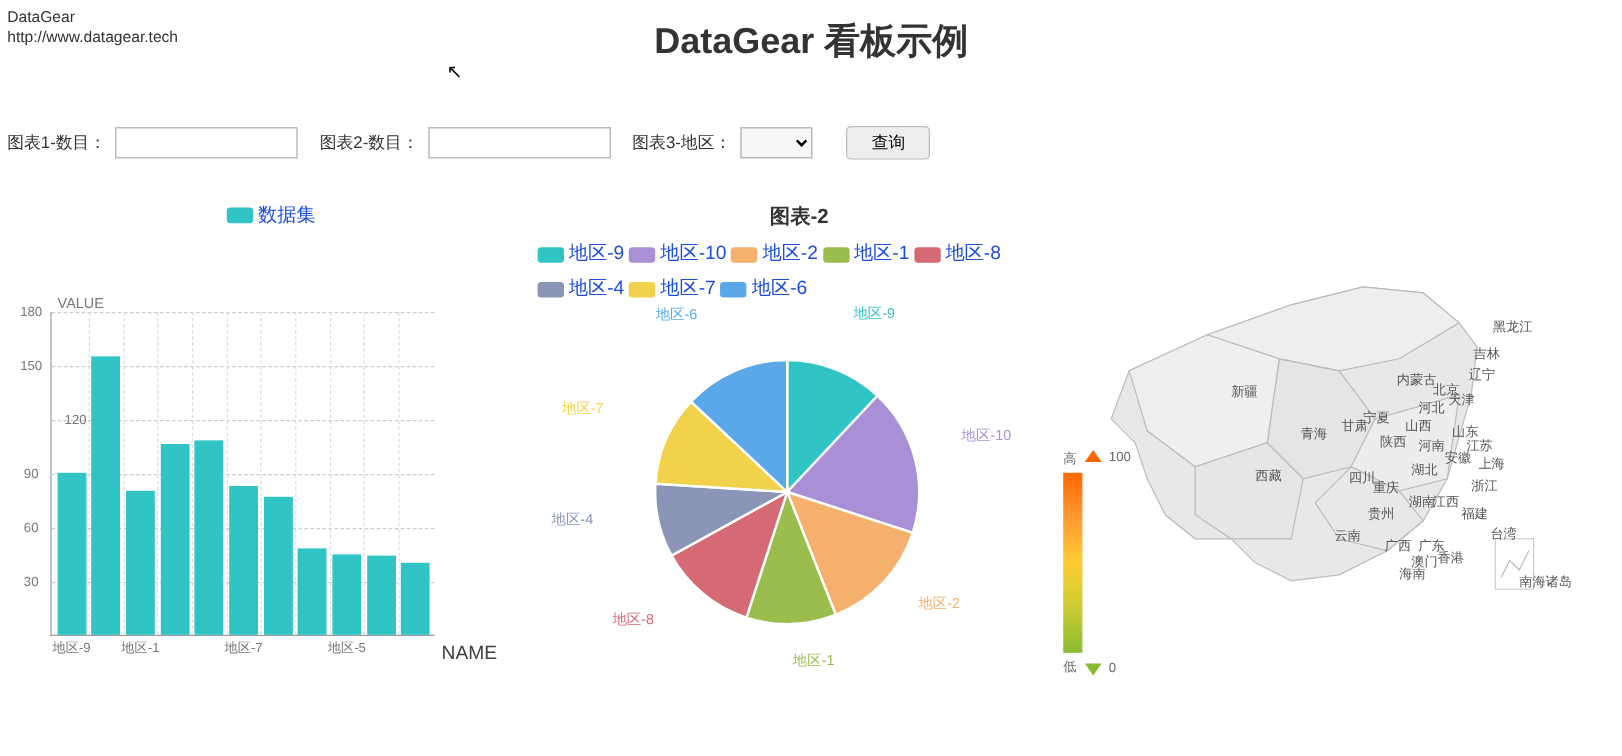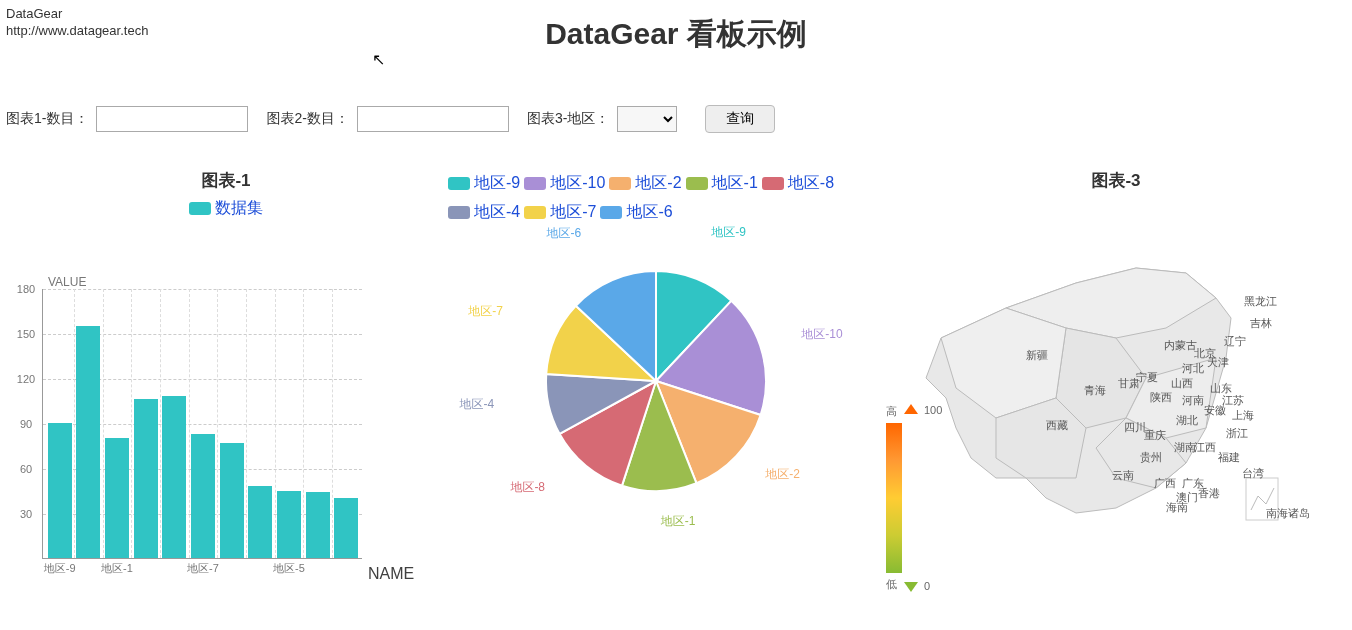--- a/index.html
+++ b/index.html
@@ -68,39 +68,38 @@
   <label class="lbl2">图表2-数目：</label>
   <input class="txt" type="text" value="" style="">
   <label class="lbl3">图表3-地区：</label>
   <select class="sel"><option></option></select>
   <button class="btn">查询</button>
 </div>
 
 <div class="charts">
 
   <div class="panel">
-    <div class="panel-title">图表-1</div>
     <div class="legend-center">
       <span class="legend-dot">
           <i style="background:#30c4c4"></i>
           <span>数据集</span>
         </span>
     </div>
     <div class="bar-wrap">
       <div class="y-title">VALUE</div>
       <div class="x-title">NAME</div>
       <div class="plot" id="barplot">
           <div class="grid-h" style="top: 225px;"></div>
           <div class="ytick" style="top: 219px;">30</div>
           <div class="grid-h" style="top: 180px;"></div>
           <div class="ytick" style="top: 174px;">60</div>
           <div class="grid-h" style="top: 135px;"></div>
           <div class="ytick" style="top: 129px;">90</div>
           <div class="grid-h" style="top: 90px;"></div>
-          <div class="ytick" style="top: 84px;">120</div>
+          <div class="ytick" style="top: 84px; margin-left: 37px;">120</div>
           <div class="grid-h" style="top: 45px;"></div>
           <div class="ytick" style="top: 39px;">150</div>
           <div class="grid-h" style="top: 0px;"></div>
           <div class="ytick" style="top: -6px;">180</div>
           <div class="bar" style="left: 4.66667px; height: 135px;"></div>
           <div class="bar" style="left: 33.3333px; height: 232.5px;"></div>
           <div class="vline" style="left: 31px;"></div>
           <div class="bar" style="left: 62px; height: 120px;"></div>
           <div class="vline" style="left: 59.6667px;"></div>
           <div class="bar" style="left: 90.6667px; height: 159px;"></div>
@@ -121,20 +120,21 @@
           <div class="vline" style="left: 289px;"></div>
           <div class="xtick" style="left: -15.3333px;">地区-9</div>
           <div class="xtick" style="left: 42px;">地区-1</div>
           <div class="xtick" style="left: 128px;">地区-7</div>
           <div class="xtick" style="left: 214px;">地区-5</div>
         </div>
     </div>
   </div>
 
   <div class="panel">
+    <div class="panel-title">图表-2</div>
     <div class="pie-wrap">
       <div class="pie-legend" id="pielegend"><span class="legend-dot"><i style="background:#30c4c4"></i>地区-9</span><span class="legend-dot"><i style="background:#a98fd6"></i>地区-10</span><span class="legend-dot"><i style="background:#f5b06e"></i>地区-2</span><span class="legend-dot"><i style="background:#9bbd4e"></i>地区-1</span><span class="legend-dot"><i style="background:#d66a74"></i>地区-8</span><br><span class="legend-dot"><i style="background:#8a95b8"></i>地区-4</span><span class="legend-dot"><i style="background:#f2d24a"></i>地区-7</span><span class="legend-dot"><i style="background:#5aa8e8"></i>地区-6</span></div>
       <svg class="pie" id="piesvg" width="260" height="260" viewBox="-130 -130 260 260">
           <path d="M 0 0 L 6.735557395310443e-15 -110 A 110 110 0 0 1 75.30018165215574 -80.18654901635527 Z" fill="#30c4c4" stroke="#fff" stroke-width="2"></path>
           <path d="M 0 0 L 75.30018165215574 -80.18654901635527 A 110 110 0 0 1 104.6162167924669 33.9918693812442 Z" fill="#a98fd6" stroke="#fff" stroke-width="2"></path>
           <path d="M 0 0 L 104.6162167924669 33.9918693812442 A 110 110 0 0 1 40.49370079531457 102.27541344770766 Z" fill="#f5b06e" stroke="#fff" stroke-width="2"></path>
           <path d="M 0 0 L 40.49370079531457 102.27541344770766 A 110 110 0 0 1 -33.99186938124421 104.6162167924669 Z" fill="#9bbd4e" stroke="#fff" stroke-width="2"></path>
           <path d="M 0 0 L -33.99186938124421 104.6162167924669 A 110 110 0 0 1 -96.39373480482497 52.99290415118872 Z" fill="#d66a74" stroke="#fff" stroke-width="2"></path>
           <path d="M 0 0 L -96.39373480482497 52.99290415118872 A 110 110 0 0 1 -109.78294012710987 -6.9069571482244685 Z" fill="#8a95b8" stroke="#fff" stroke-width="2"></path>
           <path d="M 0 0 L -109.78294012710987 -6.9069571482244685 A 110 110 0 0 1 -80.1865490163553 -75.30018165215573 Z" fill="#f2d24a" stroke="#fff" stroke-width="2"></path>
@@ -147,36 +147,35 @@
           <div class="pie-lbl" style="color: rgb(155, 189, 78); left: 214.712px; top: 343.926px;">地区-1</div>
           <div class="pie-lbl" style="color: rgb(214, 106, 116); left: 64.3864px; top: 309.577px;">地区-8</div>
           <div class="pie-lbl" style="color: rgb(138, 149, 184); left: 13.6125px; top: 226.721px;">地区-4</div>
           <div class="pie-lbl" style="color: rgb(242, 210, 74); left: 22.3368px; top: 134.428px;">地区-7</div>
           <div class="pie-lbl" style="color: rgb(90, 168, 232); left: 100.428px; top: 56.3368px;">地区-6</div>
         </div>
     </div>
   </div>
 
   <div class="panel">
-    <div class="panel-title">图表-3</div>
     <div class="map-wrap">
       <svg class="map" width="430" height="330" viewBox="0 0 430 330">
         <path d="M 60 170 L 40 150 L 55 110 L 120 80 L 190 55 L 250 40 L 300 45 L 330 70 L 345 90 L 340 130 L 330 165 L 320 200 L 300 235 L 270 260 L 230 280 L 190 285 L 160 270 L 140 250 L 110 250 L 85 230 L 70 200 Z" fill="#e8e8e8" stroke="#bbb" stroke-width="1"></path>
         <path d="M 120 80 L 190 55 L 250 40 L 300 45 L 330 70 L 280 100 L 230 110 L 180 100 Z" fill="#eee" stroke="#bbb"></path>
         <path d="M 180 100 L 230 110 L 260 150 L 240 190 L 200 200 L 170 170 Z" fill="#e5e5e5" stroke="#bbb"></path>
         <path d="M 260 150 L 330 130 L 320 200 L 280 210 L 240 190 Z" fill="#ededed" stroke="#bbb"></path>
         <path d="M 240 190 L 280 210 L 300 235 L 270 260 L 230 250 L 210 220 Z" fill="#e8e8e8" stroke="#bbb"></path>
         <path d="M 55 110 L 120 80 L 180 100 L 170 170 L 110 190 L 70 160 Z" fill="#efefef" stroke="#bbb"></path>
         <path d="M 110 190 L 170 170 L 200 200 L 190 250 L 140 250 L 110 230 Z" fill="#e6e6e6" stroke="#bbb"></path>
         <rect x="360" y="250" width="32" height="42" fill="none" stroke="#ccc"></rect>
         <path d="M 365 282 L 372 268 L 380 276 L 388 260" fill="none" stroke="#bbb"></path>
       </svg>
       <div id="maplabels">
           <div class="maplbl" style="left: 358px; top: 96px;">黑龙江</div>
-          <div class="maplbl" style="left: 364px; top: 118px;">吉林</div>
+          <div class="maplbl" style="left: 342px; top: 118px;">吉林</div>
           <div class="maplbl" style="left: 338px; top: 136px;">辽宁</div>
           <div class="maplbl" style="left: 278px; top: 140px;">内蒙古</div>
           <div class="maplbl" style="left: 308px; top: 148px;">北京</div>
           <div class="maplbl" style="left: 321px; top: 157px;">天津</div>
           <div class="maplbl" style="left: 296px; top: 163px;">河北</div>
           <div class="maplbl" style="left: 324px; top: 183px;">山东</div>
           <div class="maplbl" style="left: 285px; top: 178px;">山西</div>
           <div class="maplbl" style="left: 264px; top: 192px;">陕西</div>
           <div class="maplbl" style="left: 250px; top: 172px;">宁夏</div>
           <div class="maplbl" style="left: 232px; top: 178px;">甘肃</div>

